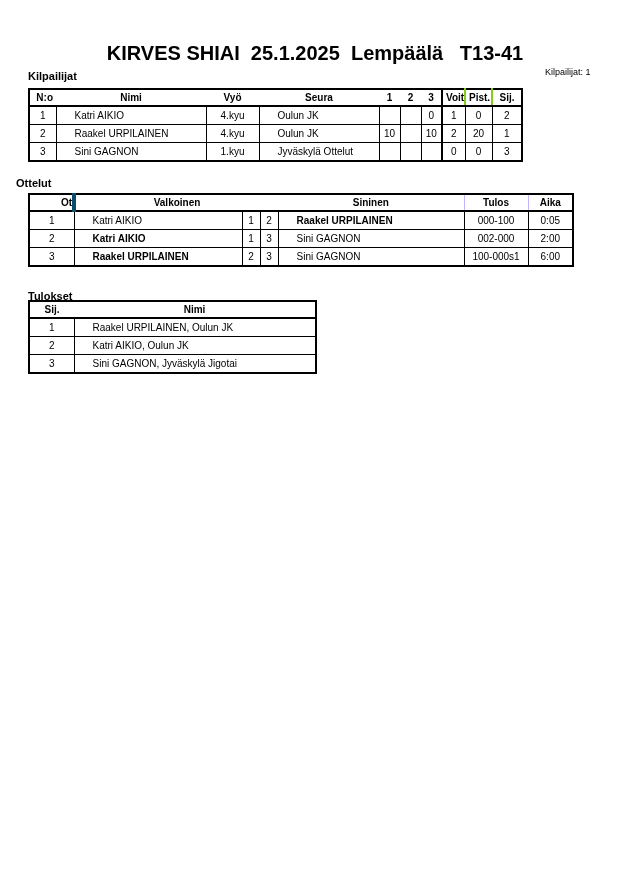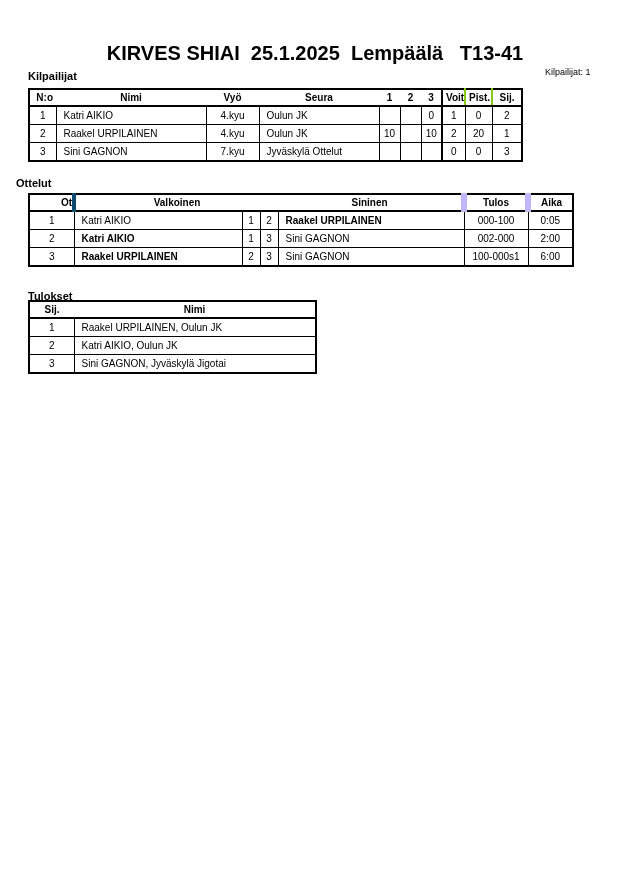--- a/index.html
+++ b/index.html
@@ -46,30 +46,30 @@
     overflow: hidden;
     white-space: nowrap;
     font-weight: normal;
     text-align: center;
     height: 17px;
   }
   thead th { height: 15px; border-bottom: 2px solid #000; font-weight: bold; }
   tbody td { border: 1px solid #000; }
 
   .al { text-align: right; }
-  .name-cell { text-align: left; padding-left: 7px; }
+  .name-cell { text-align: left; padding-left: 18px; }
   .bold { font-weight: bold; }
 
   
   .vg-first { border-left: 2px solid #000 !important; }
   
   thead th.vg { border-left: 2px solid #84cc16; }
   
   thead th.hdr-vline-r { border-right: 4px solid #0c4a6e; padding-left: 31px; }
-  thead th.hdr-vline-l { border-left: 6px solid #c4b5fd; margin-left: 36px; }
+  thead th.hdr-vline-l { border-left: 1px solid #c4b5fd; margin-left: 36px; }
 </style>
 </head>
 <body>
 
 <div>
 
   <div class="abs main-title">KIRVES SHIAI  25.1.2025  Lempäälä   T13-41</div>
   <div class="abs count-label">Kilpailijat: 1</div>
 
   <div class="abs section-title title-comp">Kilpailijat</div>
@@ -121,21 +121,21 @@
         <td>10</td>
         <td></td>
         <td>10</td>
         <td class="vg-first">2</td>
         <td>20</td>
         <td>1</td>
       </tr>
       <tr>
         <td>3</td>
         <td class="name-cell">Sini GAGNON</td>
-        <td>7.kyu</td>
+        <td>1.kyu</td>
         <td class="name-cell">Jyväskylä Ottelut</td>
         <td></td>
         <td></td>
         <td></td>
         <td class="vg-first">0</td>
         <td>0</td>
         <td>3</td>
       </tr>
     </tbody>
   </table>

